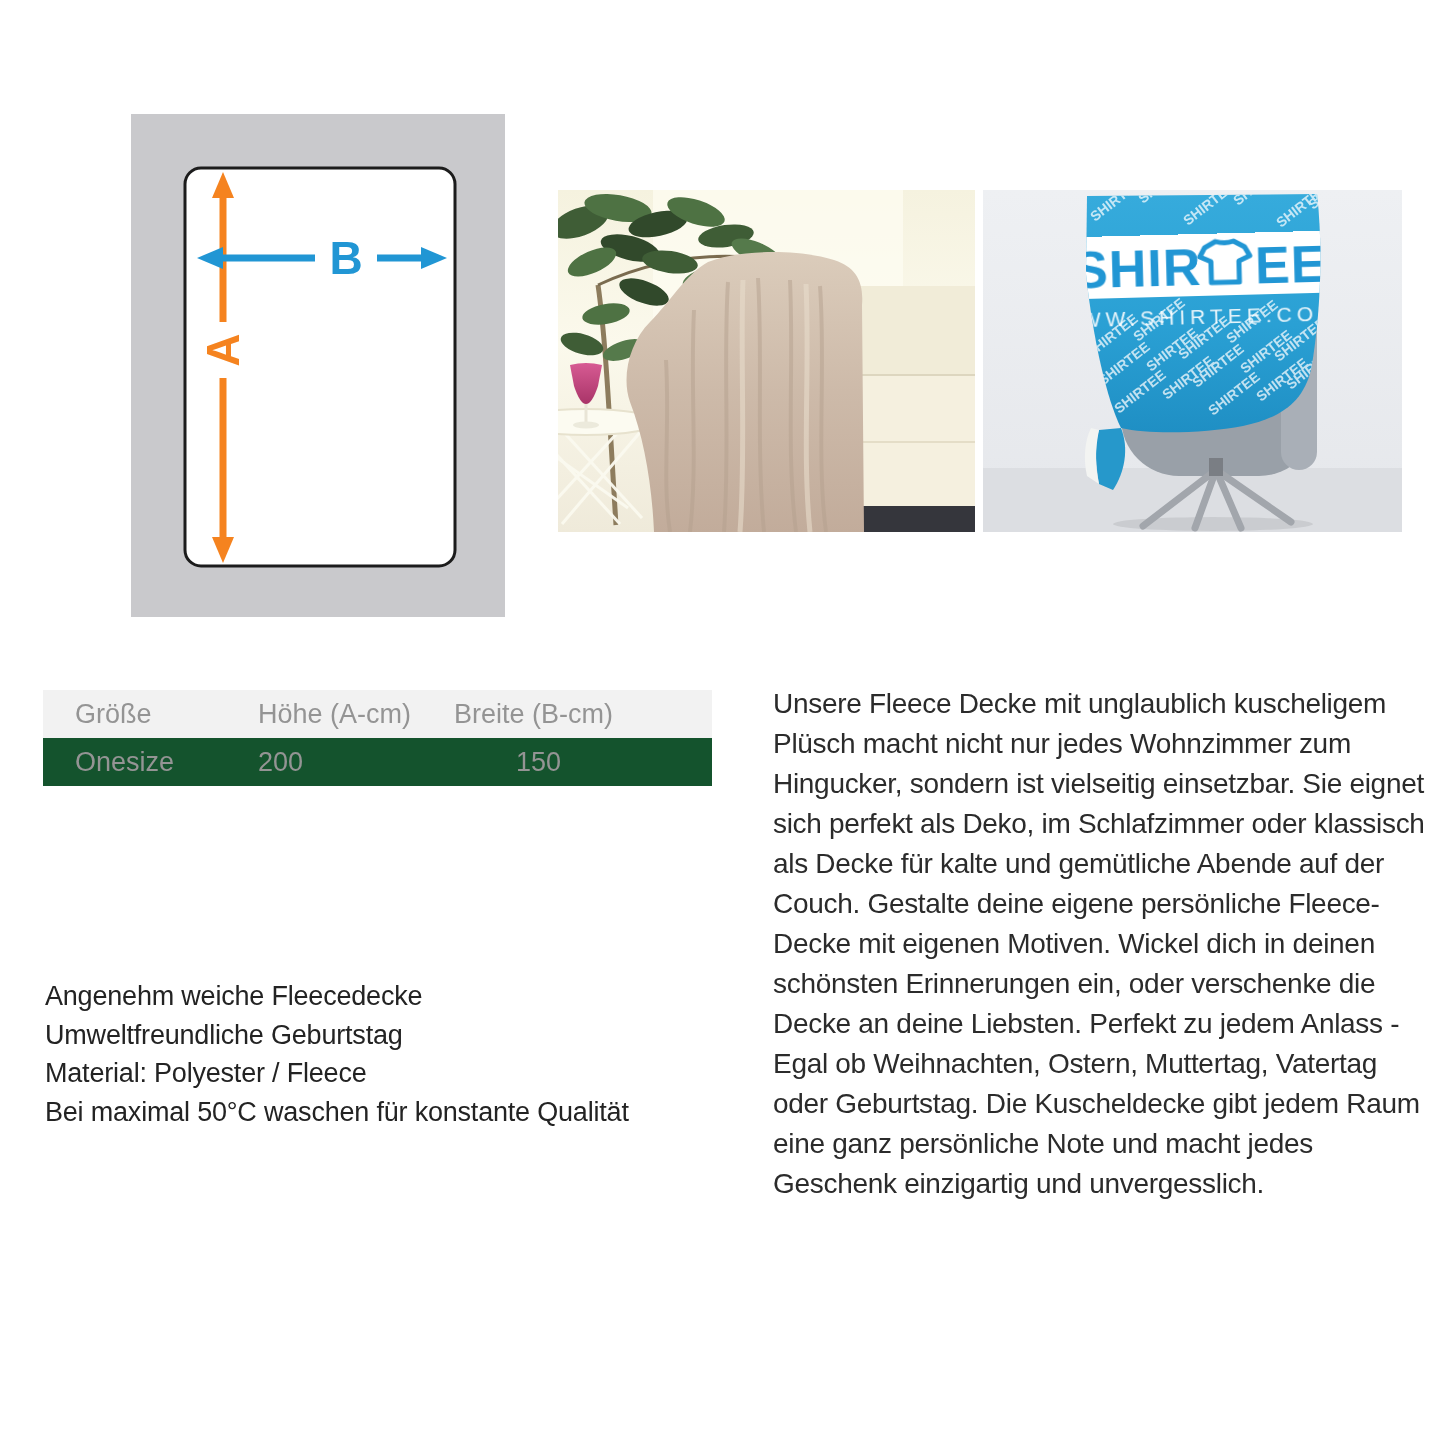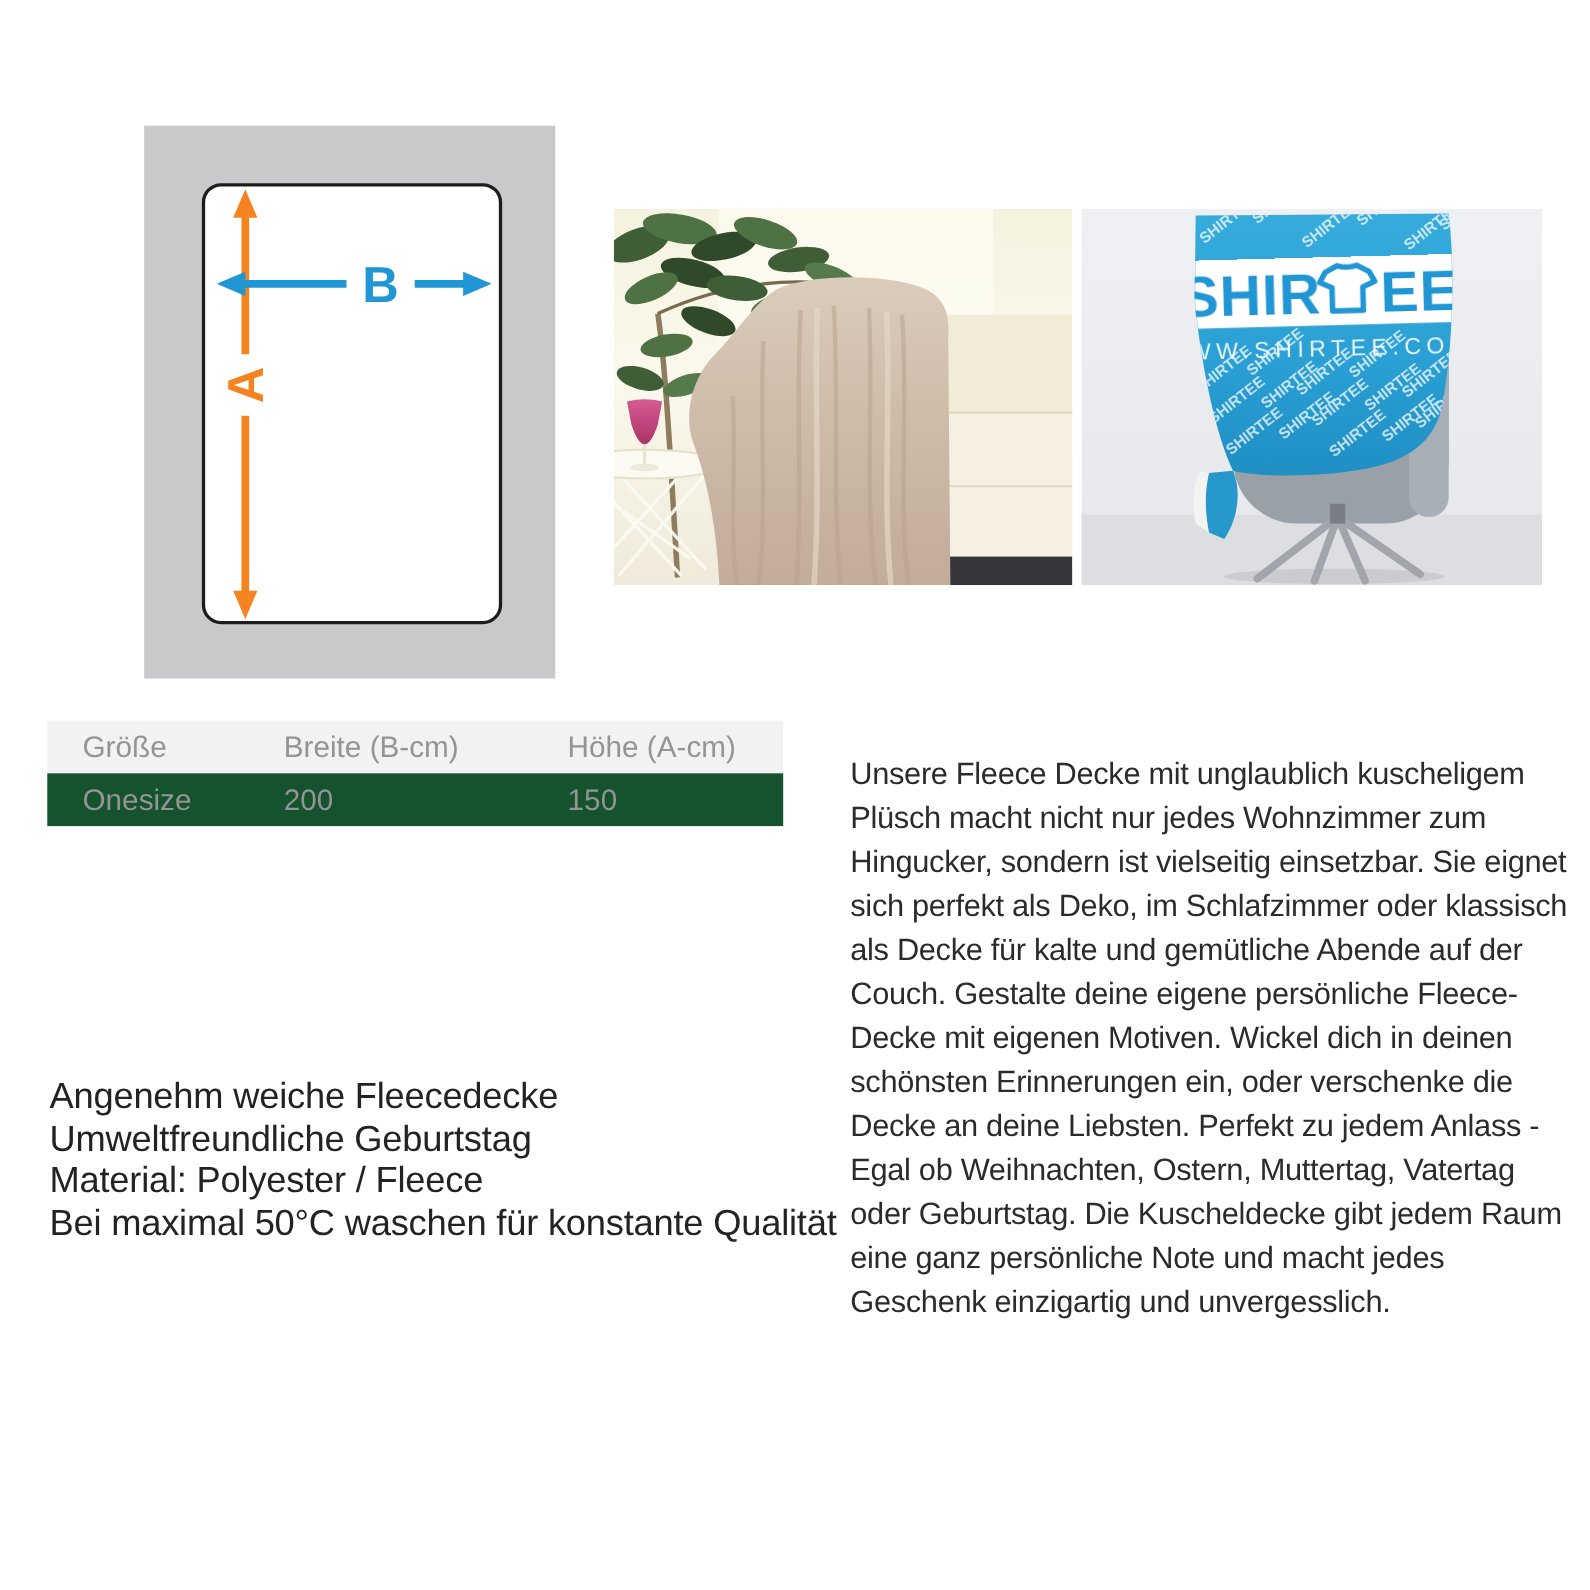--- a/index.html
+++ b/index.html
@@ -11,31 +11,31 @@
   .size-diagram{position:absolute;left:131px;top:114px;width:374px;height:503px;}
   .size-diagram svg{display:block}
   .size-diagram text{font-family:"Liberation Sans",sans-serif;font-weight:bold;}
   
   .photo{position:absolute;top:190px;height:342px;overflow:hidden;}
   .photo-left{left:558px;width:417px;}
   .photo-right{left:983px;width:419px;}
   .photo svg{display:block}
   .photo text{font-family:"Liberation Sans",sans-serif;}
   
-  .size-table{position:absolute;left:43px;top:655px;width:669px;font-size:27px;color:#949494;}
+  .size-table{position:absolute;left:43px;top:690px;width:669px;font-size:27px;color:#949494;}
   .tr{display:flex;height:48px;}
   .tr.thead{background:#f2f2f2;}
   .tr.tdata{background:#14532d;}
   .td{display:flex;align-items:center;box-sizing:border-box;}
   .td.c1{width:215px;padding-left:32px;}
   .td.c2{width:258px;}
   .td.c3{flex:1;}
   
   .tolerance{position:absolute;left:45px;top:866px;margin:0;font-size:27px;color:#232323;letter-spacing:-0.2px;}
-  .features{position:absolute;left:45px;top:977px;font-size:33px;color:#232323;line-height:38.5px;letter-spacing:-0.2px;}
+  .features{position:absolute;left:45px;top:977px;font-size:27px;color:#232323;line-height:38.5px;letter-spacing:-0.2px;}
   .description{position:absolute;left:773px;top:684px;width:657px;margin:0;font-size:28px;line-height:40px;color:#2b2b2b;letter-spacing:-0.3px;}
 </style>
 </head>
 <body>
 
 <div class="canvas">
 
   <div class="size-diagram">
     <svg viewBox="0 0 374 503" width="374" height="503">
       <rect x="0" y="0" width="374" height="503" fill="#c9c9cc"></rect>
@@ -213,22 +213,22 @@
             <text x="214" y="134" text-anchor="middle" font-size="21" letter-spacing="5" fill="#ffffff" opacity="0.9">WWW.SHIRTEE.COM</text>
           </g>
         </g>
       </g>
     </svg>
   </div>
 
   <div class="size-table">
     <div class="tr thead">
       <div class="td c1">Größe</div>
+      <div class="td c3">Höhe (A-cm)</div>
       <div class="td c2">Breite (B-cm)</div>
-      <div class="td c3">Höhe (A-cm)</div>
     </div>
     <div class="tr tdata">
       <div class="td c1">Onesize</div>
       <div class="td c2">200</div>
       <div class="td c3">150</div>
     </div>
   </div>
 
 
   <div class="features">

